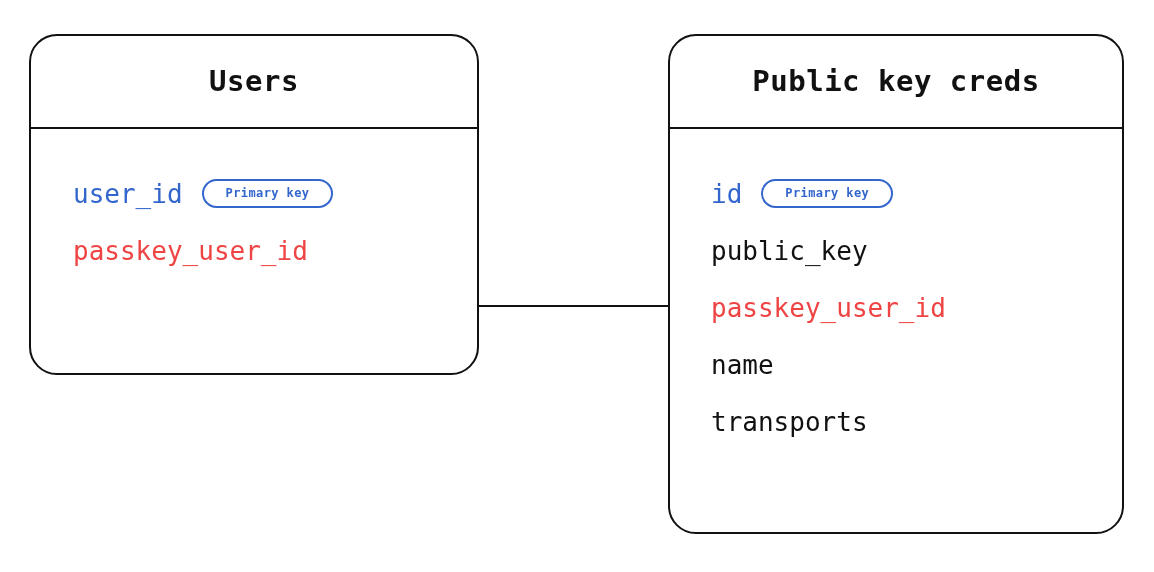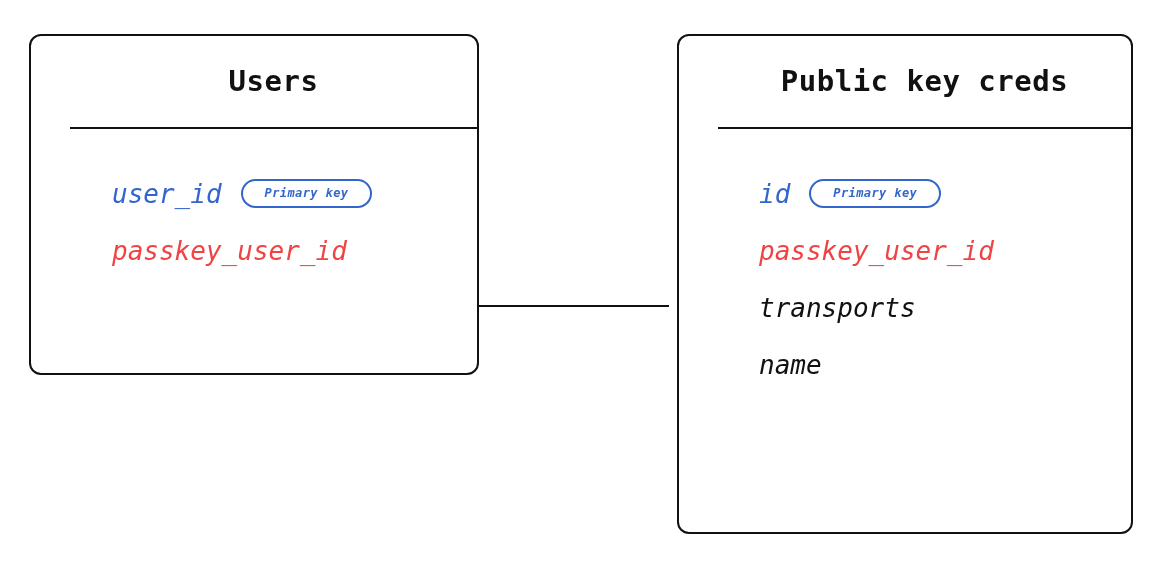--- a/index.html
+++ b/index.html
@@ -19,35 +19,33 @@
     background: #ffffff;
     overflow: hidden;
   }
 
   
   .entity {
     position: absolute;
     box-sizing: border-box;
     background: #ffffff;
     border: 2px solid #111111;
-    border-radius: 12px;
-    padding-left: 39px;
+    border-radius: 28px;
   }
   #entity-users {
     left: 29px;
     top: 34px;
     width: 450px;
     height: 341px;
   }
   #entity-pubkey {
     left: 668px;
     top: 34px;
     width: 456px;
     height: 500px;
-    margin-left: 9px;
   }
 
   
   .entity-header {
     box-sizing: border-box;
     height: 93px;
     border-bottom: 2px solid #111111;
     display: flex;
     align-items: center;
     justify-content: center;
@@ -57,21 +55,20 @@
     font-weight: bold;
     color: #111111;
     letter-spacing: 0.5px;
     line-height: 1;
     white-space: nowrap;
   }
 
   
   .entity-fields {
     padding: 36px 0 0 0;
-    font-style: italic;
   }
   .field-row {
     height: 57px;
     display: flex;
     align-items: center;
     padding-left: 42px;
     box-sizing: border-box;
   }
   #entity-pubkey .field-row {
     padding-left: 41px;
@@ -144,30 +141,33 @@
     <div class="entity-header">
       <div class="entity-title">Public key creds</div>
     </div>
     <div class="entity-fields">
 
       <div class="field-row">
         <span class="field-name key">id</span>
         <span class="pk-badge">Primary key</span>
       </div>
 
+      <div class="field-row">
+        <span class="field-name">public_key</span>
+      </div>
 
       <div class="field-row">
         <span class="field-name fk">passkey_user_id</span>
       </div>
 
 
       <div class="field-row">
-        <span class="field-name">transports</span>
+        <span class="field-name">name</span>
       </div>
 
       <div class="field-row">
-        <span class="field-name">name</span>
+        <span class="field-name">transports</span>
       </div>
 
     </div>
   </div>
 
 </div>
 
 </body></html>

